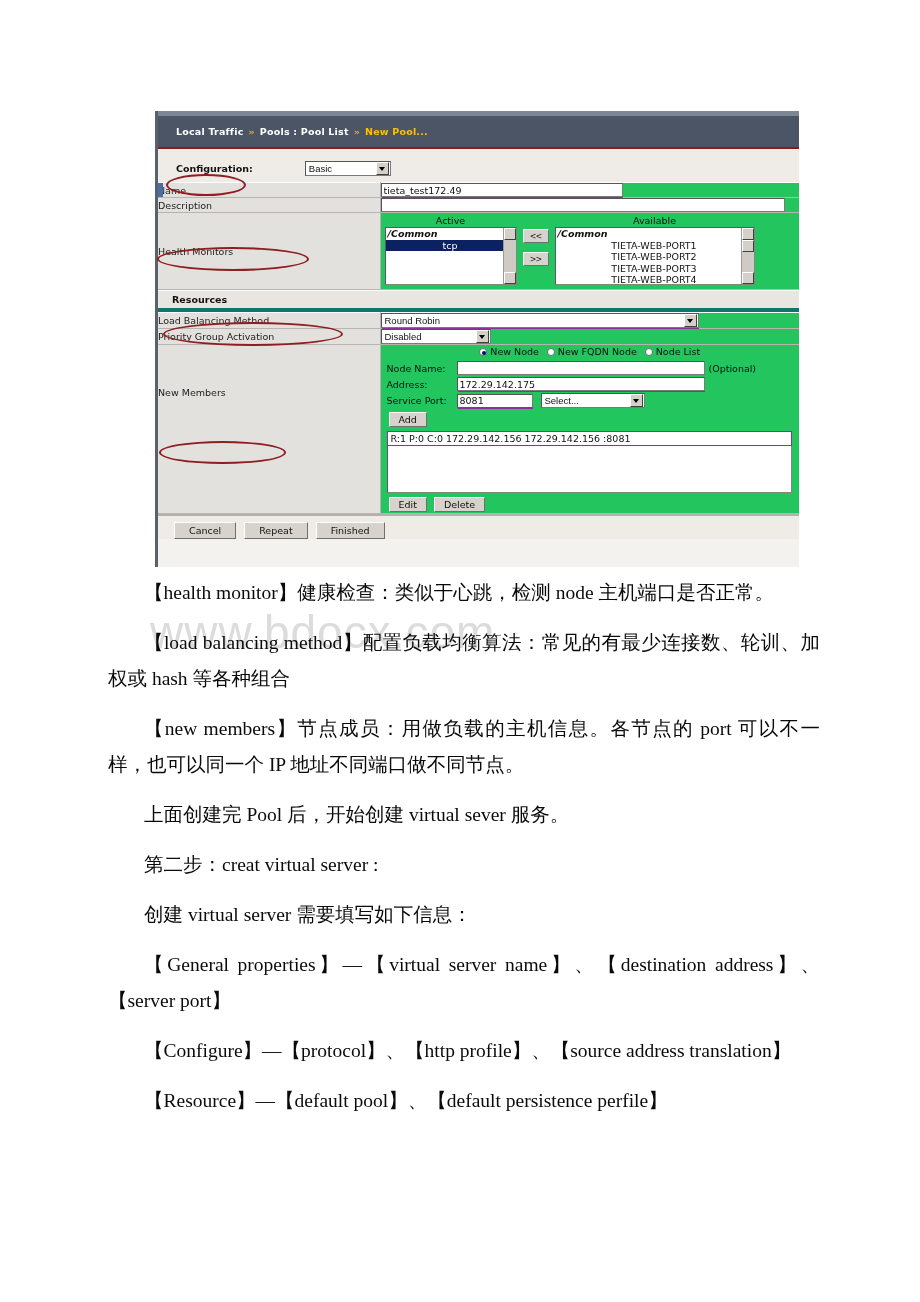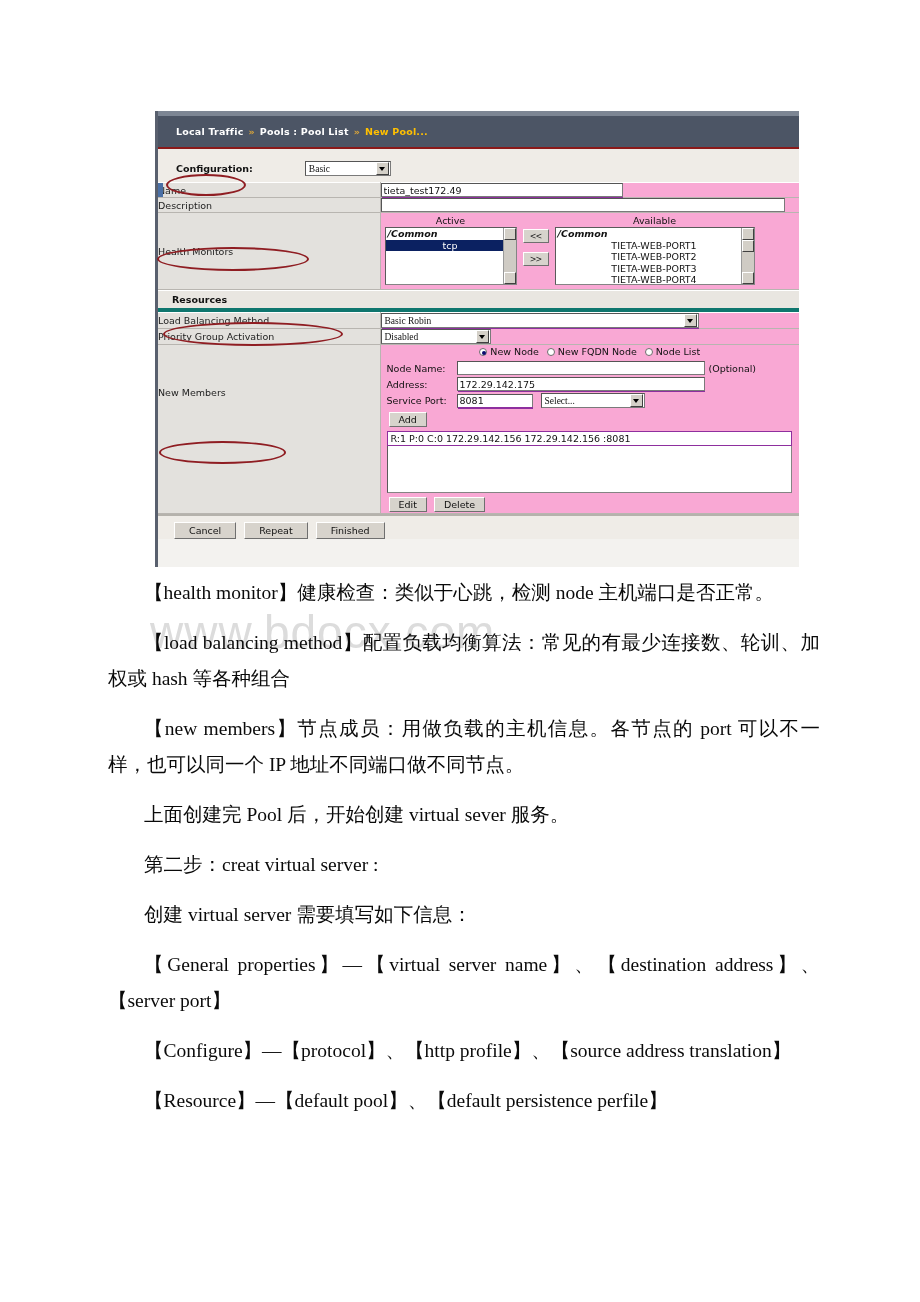--- a/index.html
+++ b/index.html
@@ -51,21 +51,21 @@
   }
   .cfgrow .lbl { font-weight:bold; font-size:9.5px; margin-right:5px; }
 
   
   .w95sel {
     display:inline-flex; align-items:center; justify-content:space-between;
     background:#fff;
     border:1px solid #7a7a7a;
     border-top-color:#555; border-left-color:#555;
     height:15px; padding:0 0 0 3px;
-    font-size:9.5px; font-family:Liberation Serif, serif;
+    font-size:9.5px; font-family:Liberation Sans, sans-serif;
     color:#111;
   }
   .w95sel .arrowbox {
     width:13px; height:13px; margin:0 1px 0 4px;
     background:#d4d0c8;
     border:1px solid #fff; border-right-color:#404040; border-bottom-color:#404040;
     display:flex;align-items:center;justify-content:center;
   }
   .arrowbox .tri {
     width:0;height:0;border-left:3px solid transparent;border-right:3px solid transparent;
@@ -84,21 +84,21 @@
     padding:4px 0 4px 14px;
     font-size:9.5px;
     color:#222;
     position:relative;
   }
   td.lcell.req::before {
     content:""; position:absolute; left:0; top:0; bottom:0; width:5px;
     background:#4a6fa5;
   }
   td.rcell {
-    background:#f9a8d4;
+    background:#22c55e;
     border-top:1px solid #ffffff;
     border-bottom:1px solid #b8b5b0;
     padding:3px 4px 3px 6px;
   }
 
   input.w95 {
     background:#fff; border:1px solid #7a7a7a;
     border-top-color:#555; border-left-color:#555;
     height:14px; font-size:9.5px; font-family:"DejaVu Sans",sans-serif;
     color:#111; padding:0 2px; outline:none;
@@ -345,21 +345,21 @@
 
     <table class="ftab">
       <tbody>
           <tr>
         <td class="lcell">
           <span>Load Balancing Method</span>
         </td>
         <td class="rcell">
           <span class="uline">
             <span class="w95sel" style="width:318px">
-              <span>Basic Robin</span>
+              <span>Round Robin</span>
               <span class="arrowbox">
                     <span class="tri"></span>
                   </span>
             </span>
           </span>
         </td>
       </tr>
       <tr>
         <td class="lcell">
           <span>Priority Group Activation</span>

